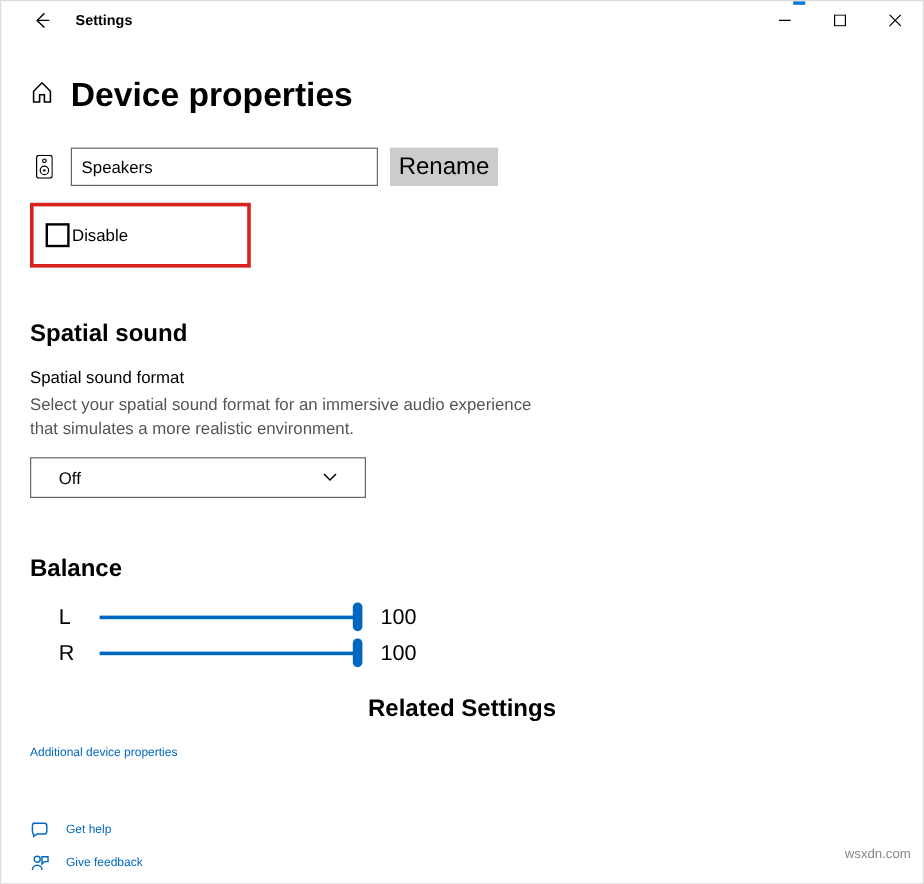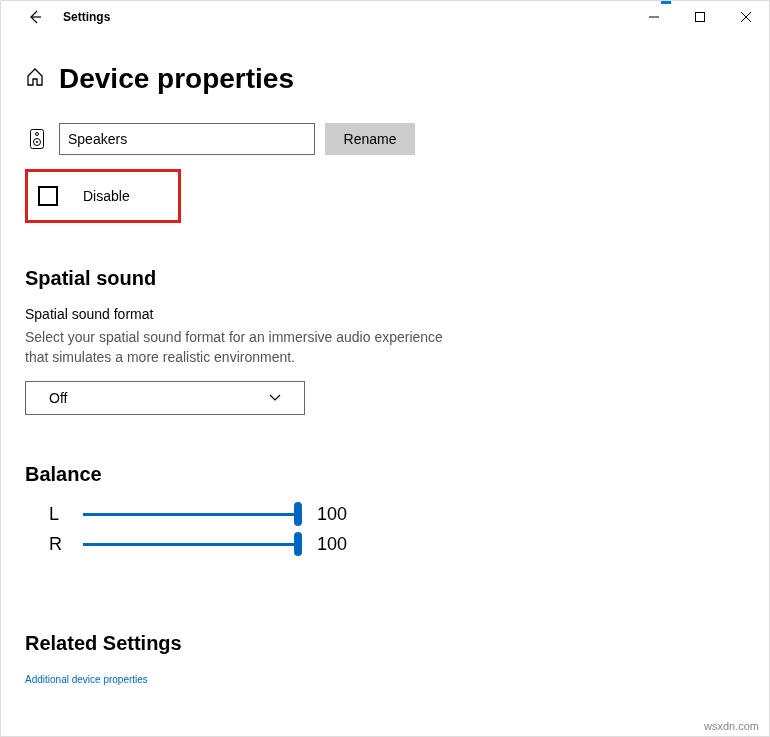--- a/index.html
+++ b/index.html
@@ -9,39 +9,39 @@
     .title-text { font-size: 12px; margin-left: 10px; }
     .win-controls { position: absolute; top: 0; right: 0; display: flex; }
     .win-btn { width: 46px; height: 32px; display: flex; align-items: center; justify-content: center; cursor: pointer; }
     .top-accent { position: absolute; top: 0; left: 660px; width: 10px; height: 3px; background: #0078d4; }
     .content { padding: 12px 24px 0 24px; }
     .header-row { display: flex; align-items: center; gap: 14px; margin-top: 18px; margin-bottom: 28px; }
     .page-title { font-size: 28px; font-weight: 700; }
     .device-row { display: flex; align-items: center; gap: 10px; }
     .device-icon { width: 24px; display: flex; justify-content: center; }
     .device-input { width: 256px; height: 32px; border: 1px solid #666; padding: 0 8px; font-size: 14px; outline: none; }
-    .rename-btn { height: 32px; width: 90px; background: #ccc; border: none; font-size: 14px; cursor: pointer; }
-    .disable-box { margin-top: 14px; border: 3px solid #d9211e; padding: 14px 10px; width: 156px; display: flex; align-items: center; gap: 25px; }
+    .rename-btn { height: 32px; width: 90px; background: #ccc; border: none; font-size: 20px; cursor: pointer; }
+    .disable-box { margin-top: 14px; border: 3px solid #d9211e; padding: 14px 10px; width: 184px; display: flex; align-items: center; gap: 2px; }
     .checkbox { width: 20px; height: 20px; border: 2px solid #000; }
     .disable-label { font-size: 14px; }
     .section-title { font-size: 20px; font-weight: 600; margin-top: 44px; margin-bottom: 16px; }
     .subhead { font-size: 14px; margin-bottom: 6px; }
     .desc { font-size: 14px; color: #555; line-height: 1.4; max-width: 440px; margin-bottom: 14px; }
     .select-box { width: 280px; height: 34px; border: 1px solid #666; display: flex; align-items: center; justify-content: space-between; padding: 0 23px; font-size: 14px; cursor: pointer; }
     .balance-row { display: flex; align-items: center; gap: 18px; margin-top: 6px; margin-left: 24px; }
     .bal-label { font-size: 18px; width: 16px; }
     .slider { width: 216px; height: 24px; display: flex; align-items: center; position: relative; }
     .track { height: 3px; background: #0067c0; width: 100%; }
     .thumb { position: absolute; right: -3px; width: 8px; height: 24px; background: #0067c0; border-radius: 4px; }
     .bal-val { font-size: 18px; }
     .link { color: #0067c0; font-size: 10px; cursor: pointer; }
     .link-row { display: flex; align-items: center; gap: 14px; margin-top: 12px; }
-    .related-title { font-size: 20px; font-weight: 600; margin-top: 76px; margin-bottom: 14px; }
+    .related-title { font-size: 20px; font-weight: 600; margin-top: 24px; margin-bottom: 14px; text-align: center; }
     .help-links { margin-top: 48px; }
-    .watermark { position: absolute; bottom: 4px; right: 10px; font-size: 11px; color: #888; }
+    .watermark { position: absolute; bottom: 18px; right: 10px; font-size: 11px; color: #888; }
   </style>
 </head>
 <body>
 
 <div class="top-accent"></div>
 
 <div class="titlebar">
   <div class="back-btn">
     <svg width="16" height="16" viewBox="0 0 16 16">
         <path d="M10 2 L4 8 L10 14" stroke="#000" stroke-width="1.2" fill="none"></path>

